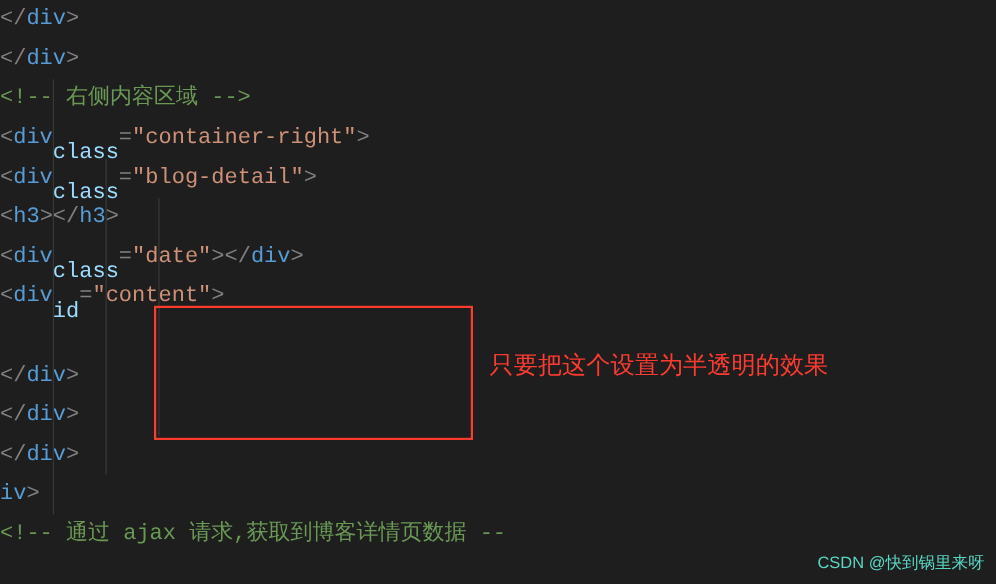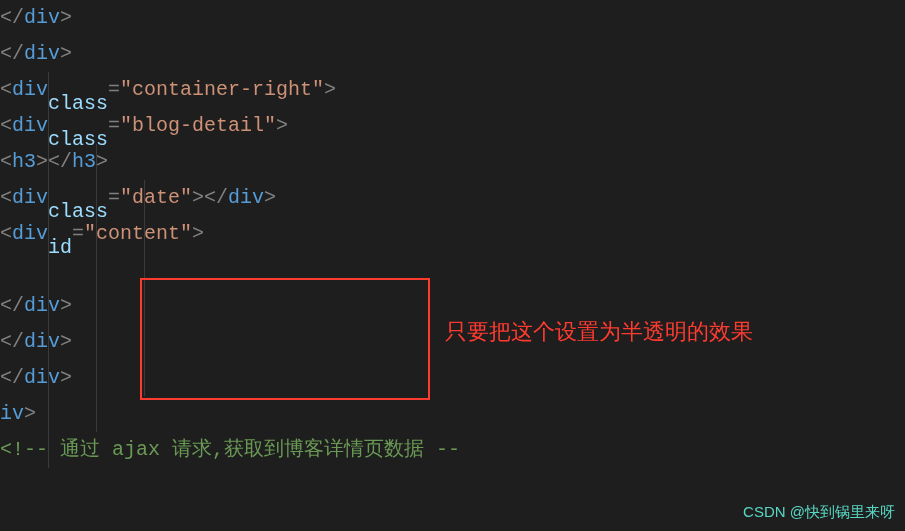--- a/index.html
+++ b/index.html
@@ -46,20 +46,21 @@
 </style>
 </head>
 <body>
 
 <div class="code-container">
 
   <div class="line">        <span class="p">&lt;/</span><span class="t">div</span><span class="p">&gt;</span></div>
 
   <div class="line">    <span class="p">&lt;/</span><span class="t">div</span><span class="p">&gt;</span></div>
 
+  <div class="line">    <span class="c">&lt;!-- 右侧内容区域 --&gt;</span></div>
 
   <div class="line">    <span class="p">&lt;</span><span class="t">div</span> <span class="a">class</span><span class="p">=</span><span class="s">"container-right"</span><span class="p">&gt;</span></div>
 
   <div class="line">        <span class="p">&lt;</span><span class="t">div</span> <span class="a">class</span><span class="p">=</span><span class="s">"blog-detail"</span><span class="p">&gt;</span></div>
 
   <div class="line">            <span class="p">&lt;</span><span class="t">h3</span><span class="p">&gt;&lt;/</span><span class="t">h3</span><span class="p">&gt;</span></div>
 
   <div class="line">            <span class="p">&lt;</span><span class="t">div</span> <span class="a">class</span><span class="p">=</span><span class="s">"date"</span><span class="p">&gt;&lt;/</span><span class="t">div</span><span class="p">&gt;</span></div>
 
 

